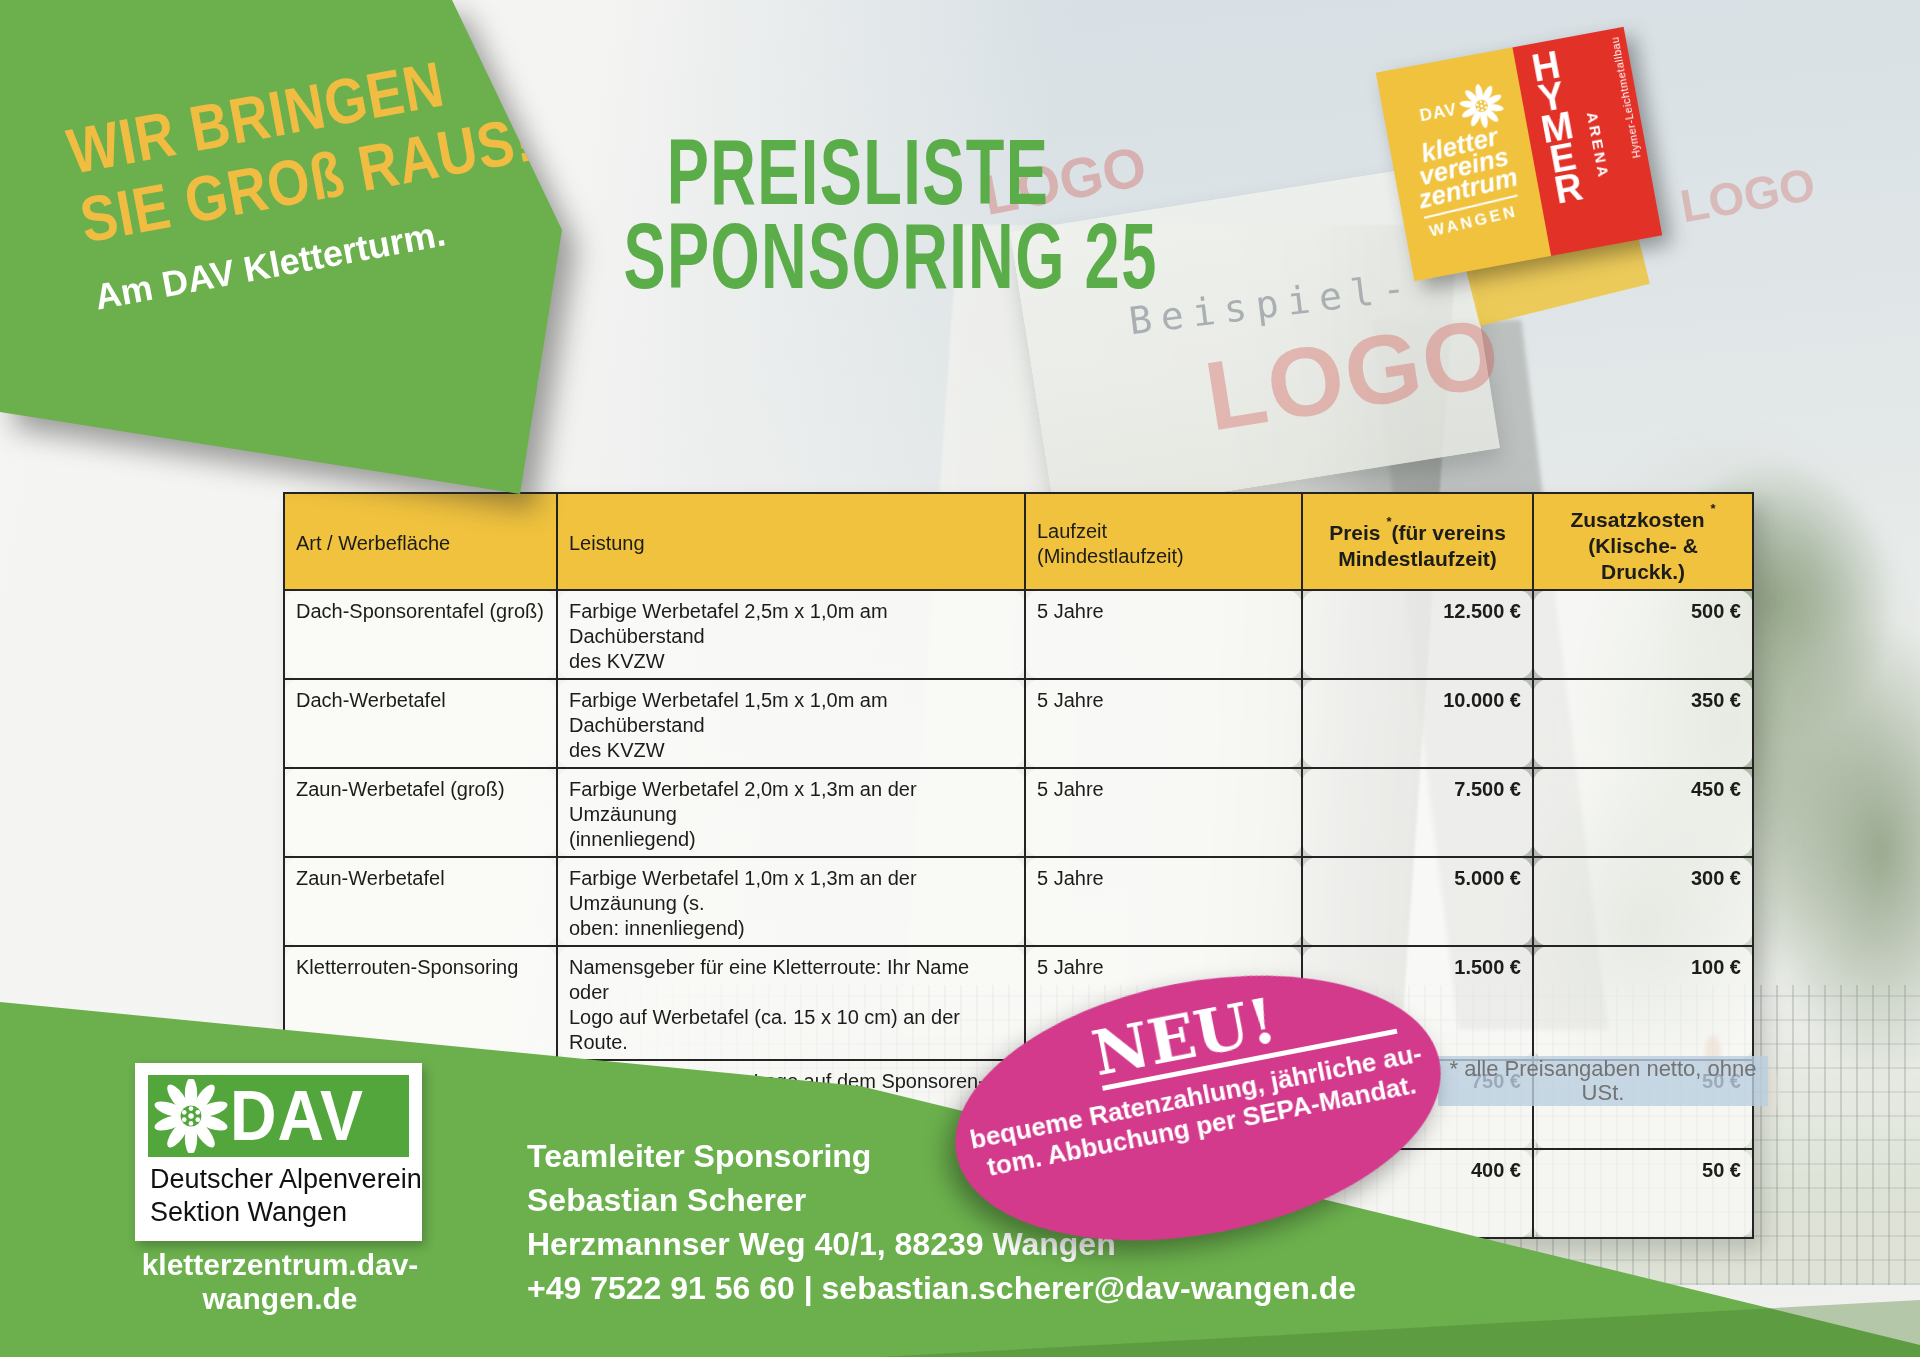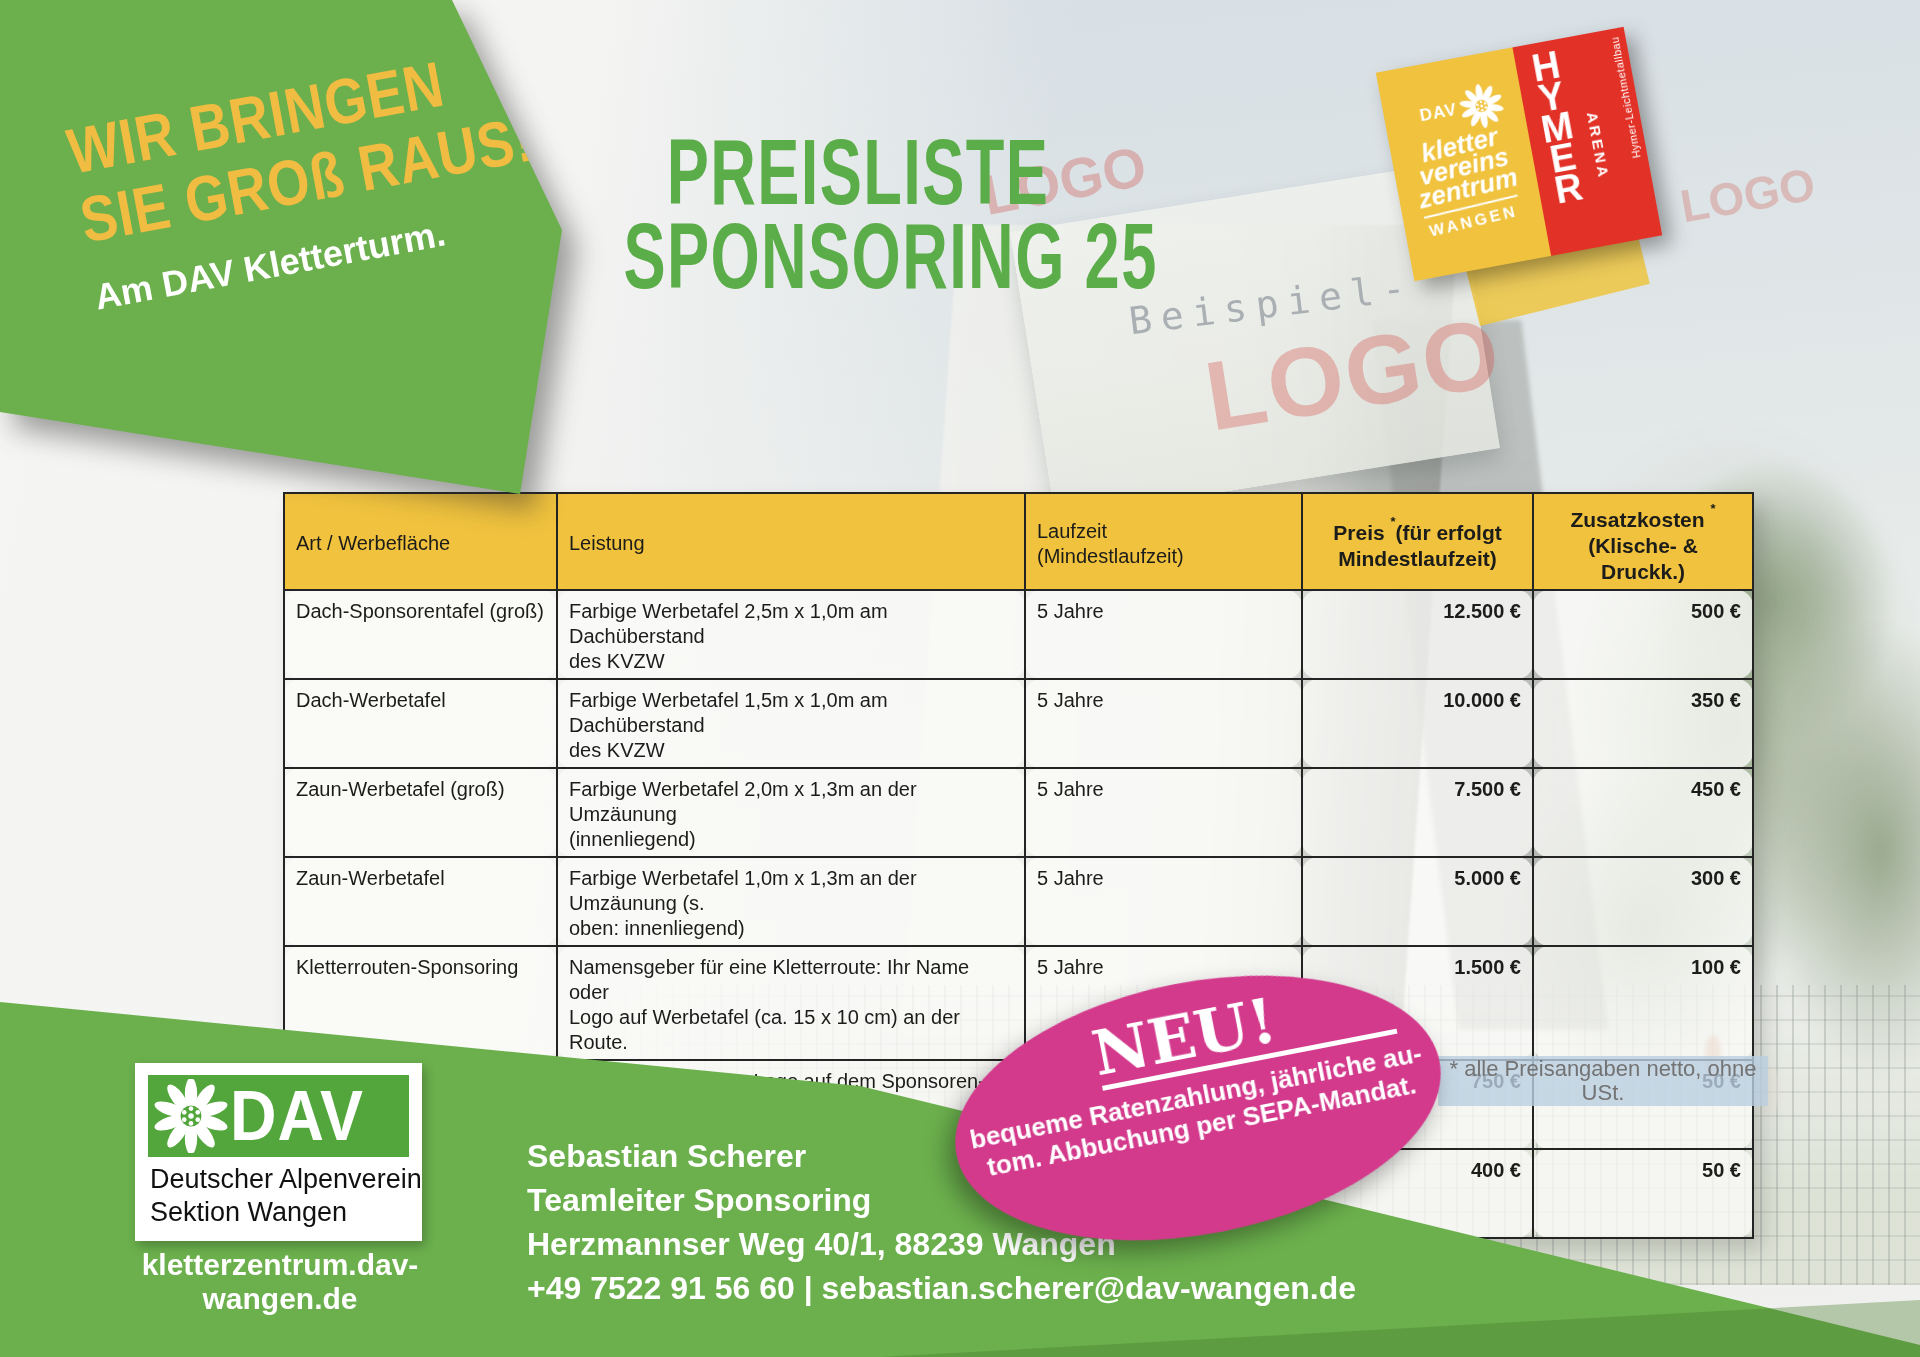--- a/index.html
+++ b/index.html
@@ -177,21 +177,21 @@
       </colgroup>
     <thead>
       <tr>
         <th>Art / Werbefläche</th>
         <th>Leistung</th>
         <th>
           <div>Laufzeit</div>
           <div>(Mindestlaufzeit)</div>
         </th>
         <th class="b">
-          <div><span>Preis</span> <sup class="star">*</sup><span>(für erfolgt</span></div>
+          <div><span>Preis</span> <sup class="star">*</sup><span>(für vereins</span></div>
           <div>Mindestlaufzeit)</div>
         </th>
         <th class="b">
           <div><span>Zusatzkosten</span> <sup class="star">*</sup></div>
           <div>(Klische- &amp; Druckk.)</div>
         </th>
       </tr>
     </thead>
     <tbody>
       <tr>
@@ -385,22 +385,22 @@
       <span class="dav-acronym">DAV</span>
     </div>
     <div class="dav-text">
       <div>Deutscher Alpenverein</div>
       <div>Sektion Wangen</div>
     </div>
   </div>
   <div class="abs website">kletterzentrum.dav-wangen.de</div>
 
   <div class="abs contact">
+    <div>Teamleiter Sponsoring</div>
     <div>Sebastian Scherer</div>
-    <div>Teamleiter Sponsoring</div>
     <div>Herzmannser Weg 40/1, 88239 Wangen</div>
     <div>+49 7522  91 56 60 | sebastian.scherer@dav-wangen.de</div>
   </div>
 
   <div class="abs neu">
     <div class="neu-title">NEU!</div>
     <div class="neu-rule"></div>
     <div class="neu-line">bequeme Ratenzahlung, jährliche au-</div>
     <div class="neu-line">tom. Abbuchung per SEPA-Mandat.</div>
   </div>

